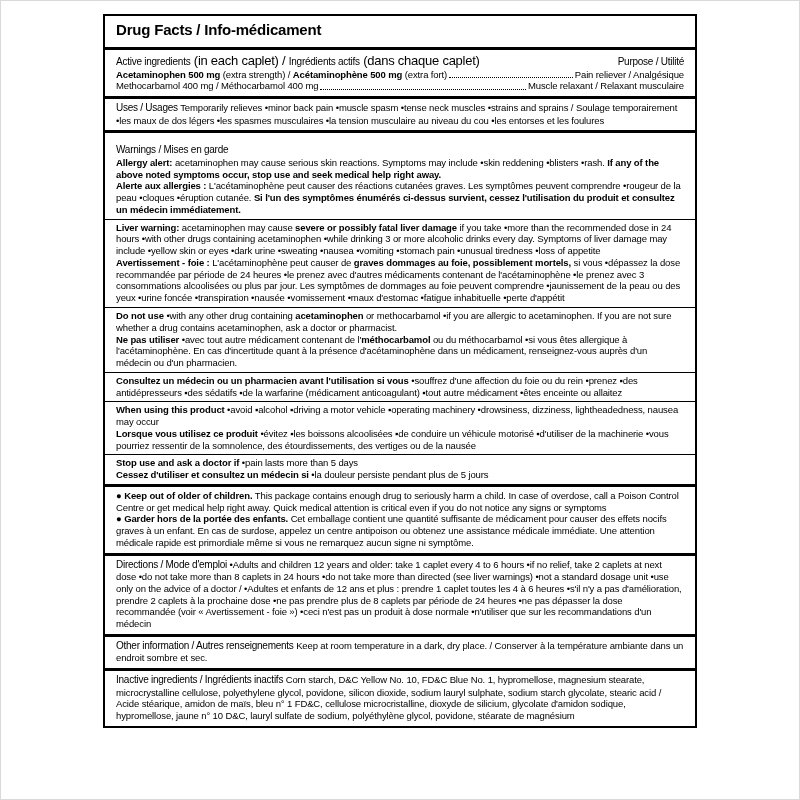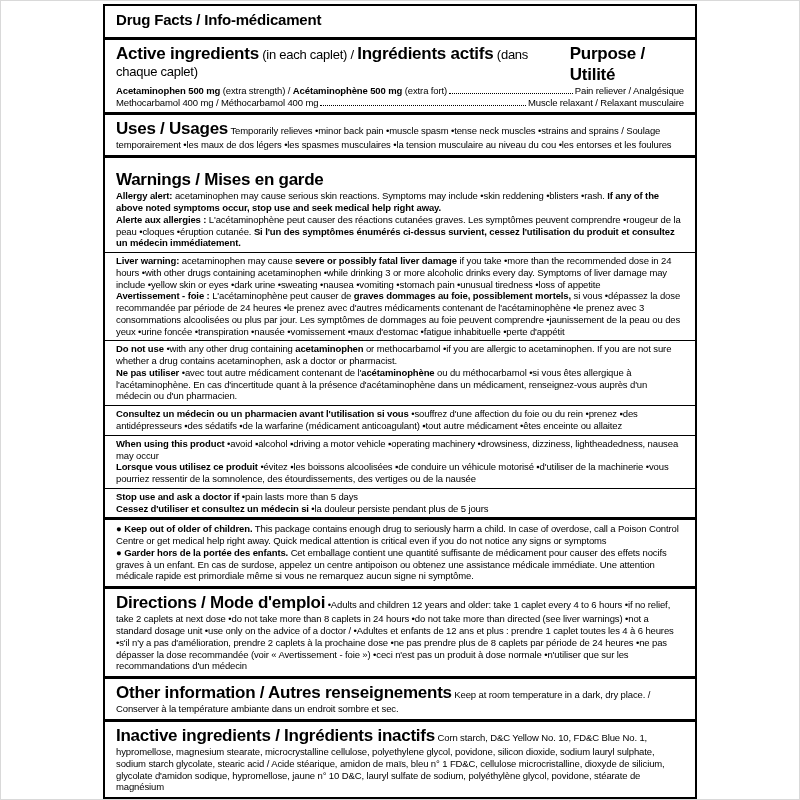--- a/index.html
+++ b/index.html
@@ -1,25 +1,25 @@
 <!DOCTYPE html>
 <html><head>
 <meta charset="utf-8">
 <style>
   * { margin:0; padding:0; box-sizing:border-box; }
   html,body { width:800px; height:800px; background:#ffffff; }
   body { font-family:"Liberation Sans", sans-serif; color:#000; overflow:hidden; }
-  .page { width:800px; height:800px; border:1px solid #d9d9d9; padding-top:3px; }
+  .page { width:800px; height:800px; border:1px solid #d9d9d9; padding-top:13px; }
   .label { width:594px; margin:0 auto; border:2px solid #000; background:#fff; }
   .sec { border-top:3px solid #000; padding:3px 11px 4px 11px; font-size:9.5px; line-height:1.24; letter-spacing:-0.12px; }
   .sec.first { border-top:none; }
   .sec.nopad { padding-left:0; padding-right:0; padding-top:0; padding-bottom:0; }
   .title-text { font-size:15px; font-weight:bold; letter-spacing:-0.2px; padding:2px 0 3px 0; }
   p { margin:0; }
-  .run-h { font-weight:bold; font-size:17px; letter-spacing:-0.25px; }
+  .run-h { font-weight:normal; font-size:10px; letter-spacing:-0.25px; }
   .run-hr { font-size:13px; letter-spacing:-0.25px; }
   .run-b { font-weight:bold; }
   .run-r { }
   .ai-header { display:flex; justify-content:space-between; align-items:baseline; }
   .ing-row { display:flex; align-items:flex-end; }
   .ing-name { white-space:normal; }
   .leader { flex:1 1 auto; min-width:14px; border-bottom:1.6px dotted #000; margin:0 2px 2.5px 2px; }
   .ing-purpose { white-space:nowrap; }
   .sub { border-top:1.5px solid #000; padding:2px 11px 3px 11px; }
   .sub.first { border-top:none; padding-top:3px; }
@@ -61,21 +61,21 @@
         <p class="warn-header"><span class="run-h">Warnings / Mises en garde</span></p>
         <p><span class="run-b">Allergy alert:</span><span class="run-r"> acetaminophen may cause serious skin reactions. Symptoms may include  •skin reddening  •blisters •rash. </span><span class="run-b">If any of the above noted symptoms occur, stop use and seek medical help right away.</span></p>
         <p><span class="run-b">Alerte aux allergies :</span><span class="run-r"> L'acétaminophène peut causer des réactions cutanées graves. Les symptômes peuvent comprendre •rougeur de la peau  •cloques  •éruption cutanée. </span><span class="run-b">Si l'un des symptômes énumérés ci-dessus survient, cessez l'utilisation du produit et consultez un médecin immédiatement.</span></p>
       </div>
       <div class="sub">
         <p><span class="run-b">Liver warning:</span><span class="run-r"> acetaminophen may cause </span><span class="run-b">severe or possibly fatal liver damage</span><span class="run-r"> if you take  •more than the recommended dose in 24 hours  •with other drugs containing acetaminophen  •while drinking 3 or more alcoholic drinks every day. Symptoms of liver damage may include  •yellow skin or eyes  •dark urine  •sweating  •nausea  •vomiting •stomach pain  •unusual tiredness  •loss of appetite</span></p>
         <p><span class="run-b">Avertissement - foie :</span><span class="run-r"> L'acétaminophène peut causer de </span><span class="run-b">graves dommages au foie, possiblement mortels,</span><span class="run-r"> si vous •dépassez la dose recommandée par période de 24 heures  •le prenez avec d'autres médicaments contenant de l'acétaminophène  •le prenez avec 3 consommations alcoolisées ou plus par jour. Les symptômes de dommages au foie peuvent comprendre  •jaunissement de la peau ou des yeux  •urine foncée  •transpiration  •nausée  •vomissement •maux d'estomac  •fatigue inhabituelle  •perte d'appétit</span></p>
       </div>
       <div class="sub">
         <p><span class="run-b">Do not use</span><span class="run-r">  •with any other drug containing </span><span class="run-b">acetaminophen</span><span class="run-r"> or methocarbamol  •if you are allergic to acetaminophen. If you are not sure whether a drug contains acetaminophen, ask a doctor or pharmacist.</span></p>
-        <p><span class="run-b">Ne pas utiliser</span><span class="run-r">  •avec tout autre médicament contenant de l'</span><span class="run-b">acétaminophène</span><span class="run-r"> ou du méthocarbamol  •si vous êtes allergique à l'acétaminophène. En cas d'incertitude quant à la présence d'acétaminophène dans un médicament, renseignez-vous auprès d'un médecin ou d'un pharmacien.</span></p>
+        <p><span class="run-b">Ne pas utiliser</span><span class="run-r">  •avec tout autre médicament contenant de l'</span><span class="run-b">méthocarbamol</span><span class="run-r"> ou du méthocarbamol  •si vous êtes allergique à l'acétaminophène. En cas d'incertitude quant à la présence d'acétaminophène dans un médicament, renseignez-vous auprès d'un médecin ou d'un pharmacien.</span></p>
       </div>
       <div class="sub">
         <p><span class="run-b">Consultez un médecin ou un pharmacien avant l'utilisation si vous</span><span class="run-r">  •souffrez d'une affection du foie ou du rein •prenez  ▪des antidépresseurs  ▪des sédatifs  ▪de la warfarine (médicament anticoagulant)  ▪tout autre médicament  •êtes enceinte ou allaitez</span></p>
       </div>
       <div class="sub">
         <p><span class="run-b">When using this product</span><span class="run-r">  •avoid  ▪alcohol  ▪driving a motor vehicle  ▪operating machinery  •drowsiness, dizziness, lightheadedness, nausea may occur</span></p>
         <p><span class="run-b">Lorsque vous utilisez ce produit</span><span class="run-r">  •évitez  ▪les boissons alcoolisées  ▪de conduire un véhicule motorisé  ▪d'utiliser de la machinerie  •vous pourriez ressentir de la somnolence, des étourdissements, des vertiges ou de la nausée</span></p>
       </div>
       <div class="sub">
         <p><span class="run-b">Stop use and ask a doctor if</span><span class="run-r">  •pain lasts more than 5 days</span></p>

